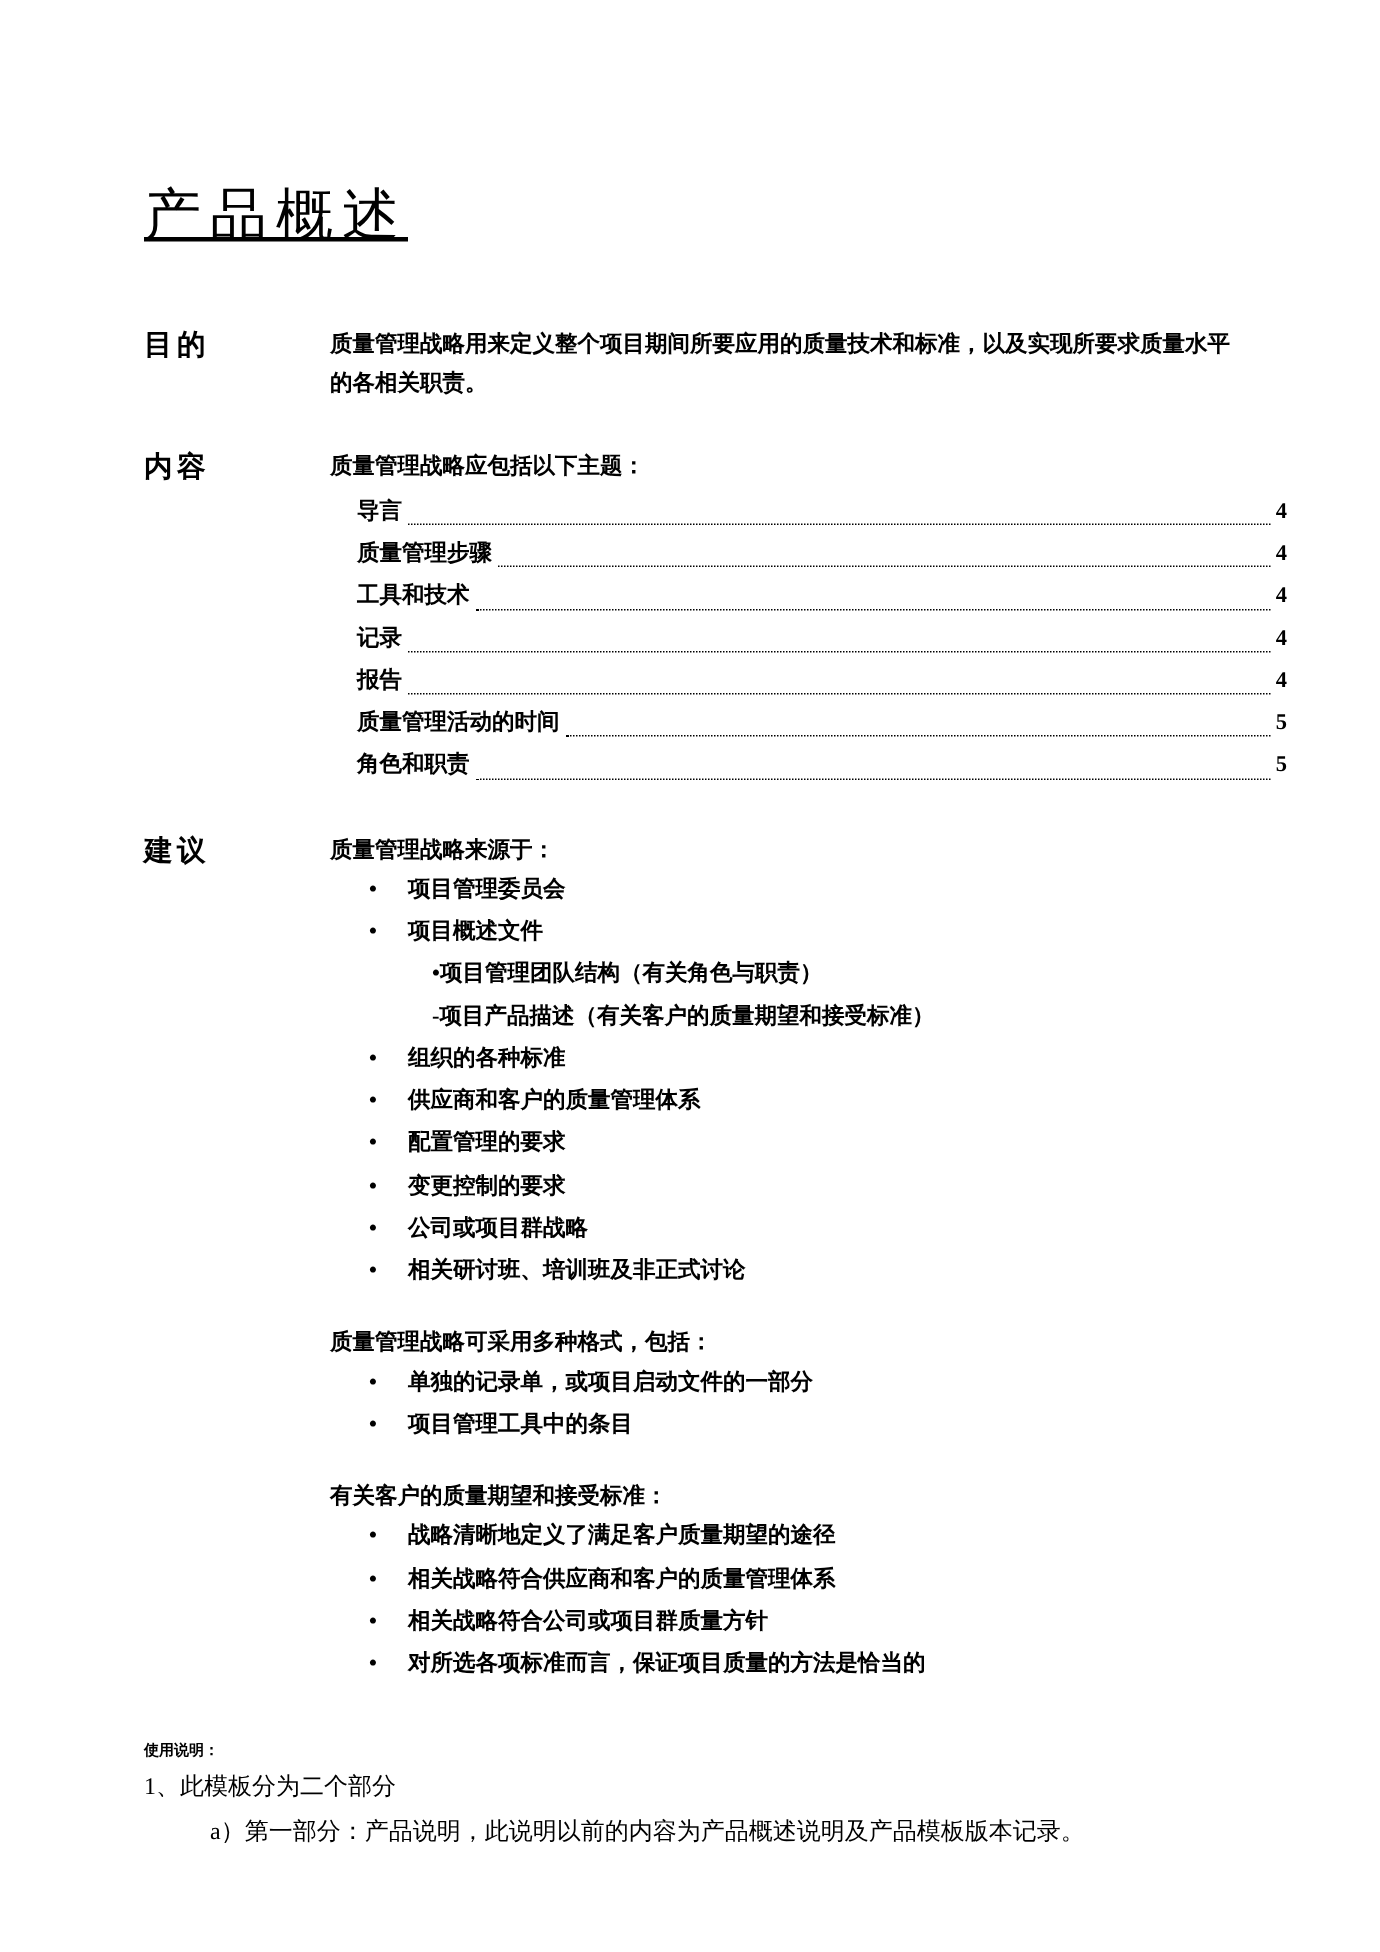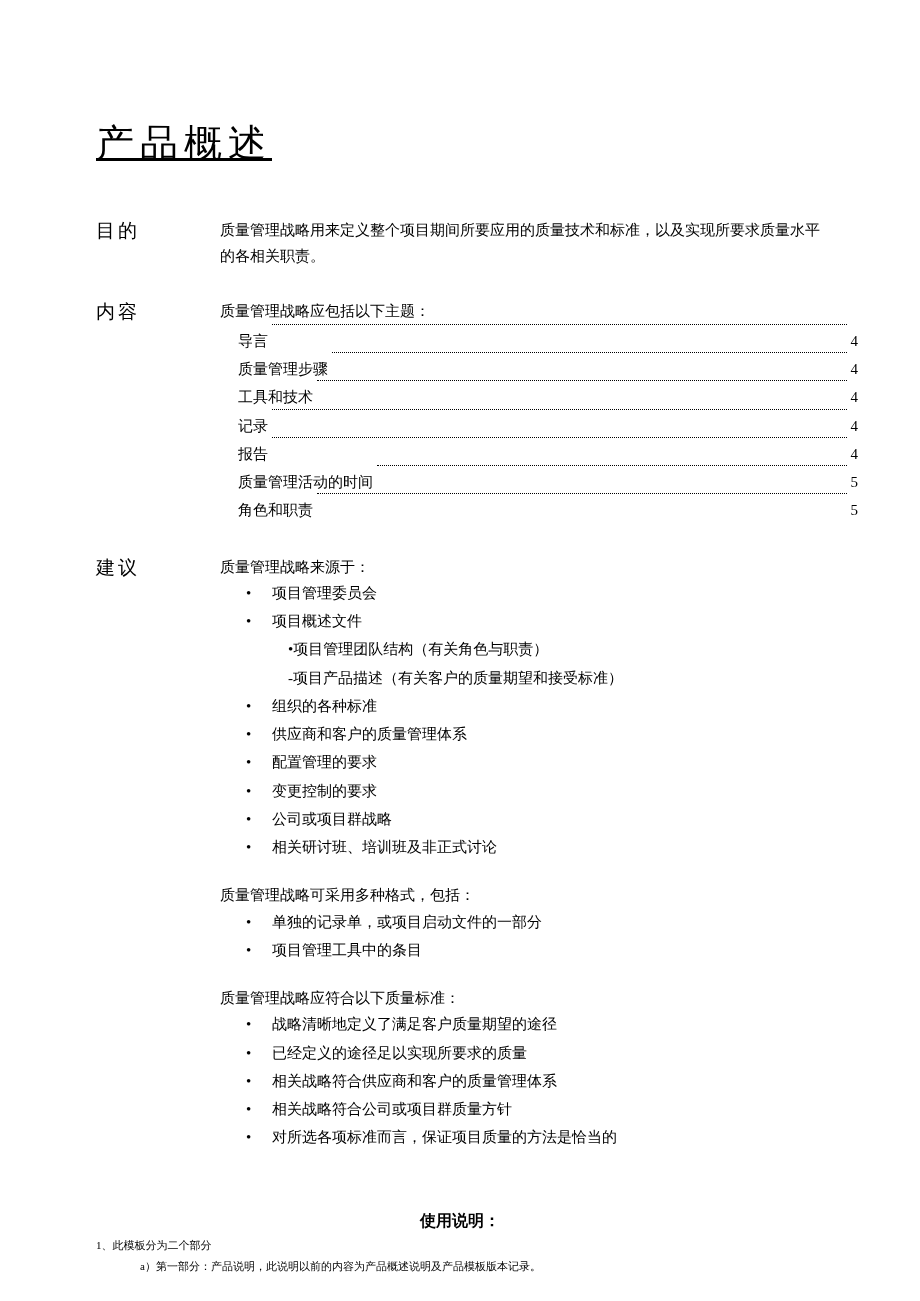--- a/index.html
+++ b/index.html
@@ -17,41 +17,42 @@
   .title {
     font-size: 38px;
     letter-spacing: 6px;
     margin-bottom: 48px;
     text-decoration: underline;
   }
   .section {
     display: flex;
     align-items: flex-start;
     margin-bottom: 28px;
+    font-weight: bold;
   }
   .sec-label {
     width: 88px;
     flex-shrink: 0;
     font-size: 19px;
     letter-spacing: 3px;
     line-height: 1.5;
   }
   .sec-body {
     flex: 1;
     font-size: 15px;
     line-height: 1.75;
     margin-left: 36px;
   }
   .toc {
     margin-top: 4px;
     margin-left: 18px;
   }
   .toc-row {
     display: flex;
-    align-items: flex-start;
+    align-items: flex-end;
     width: 620px;
     margin-bottom: 2px;
   }
   .toc-label {
     white-space: nowrap;
     font-size: 15px;
   }
   .dots {
     flex: 1;
     border-bottom: 1.5px dotted #000;
@@ -79,28 +80,27 @@
     left: 8px;
     top: 0;
     font-size: 15px;
   }
   .sub-indent {
     margin-left: 68px;
     margin-bottom: 2px;
   }
   .para-spacer { height: 20px; }
   .usage-heading {
+    font-size: 10px;
+    font-weight: bold;
+    margin-top: 36px;
+    margin-bottom: 4px;
+  }
+  .usage-line {
     font-size: 16px;
-    font-weight: bold;
-    margin-top: 58px;
-    margin-bottom: 4px;
-    text-align: center;
-  }
-  .usage-line {
-    font-size: 11px;
     line-height: 1.75;
     margin-bottom: 2px;
   }
   .usage-sub {
     margin-left: 44px;
   }
 </style>
 </head>
 <body>
 
@@ -177,24 +177,23 @@
       </ul>
 
       <div class="para-spacer"></div>
       <div>质量管理战略可采用多种格式，包括：</div>
       <ul class="bullets">
         <li>单独的记录单，或项目启动文件的一部分</li>
         <li>项目管理工具中的条目</li>
       </ul>
 
       <div class="para-spacer"></div>
-      <div>质量管理战略应符合以下质量标准：</div>
+      <div>有关客户的质量期望和接受标准：</div>
       <ul class="bullets">
         <li>战略清晰地定义了满足客户质量期望的途径</li>
-        <li>已经定义的途径足以实现所要求的质量</li>
         <li>相关战略符合供应商和客户的质量管理体系</li>
         <li>相关战略符合公司或项目群质量方针</li>
         <li>对所选各项标准而言，保证项目质量的方法是恰当的</li>
       </ul>
     </div>
   </div>
 
   <div class="usage-heading">使用说明：</div>
   <div class="usage-line">1、此模板分为二个部分</div>
   <div class="usage-line usage-sub">a）第一部分：产品说明，此说明以前的内容为产品概述说明及产品模板版本记录。</div>

